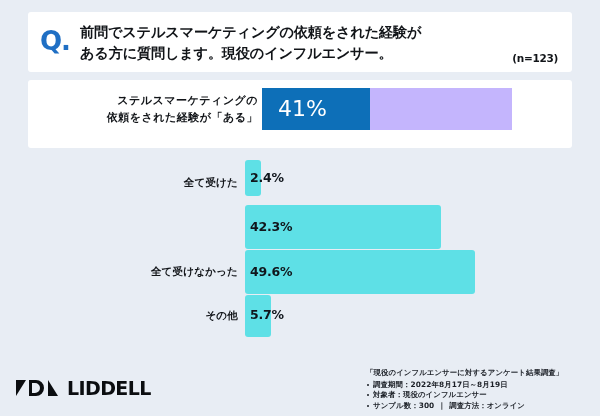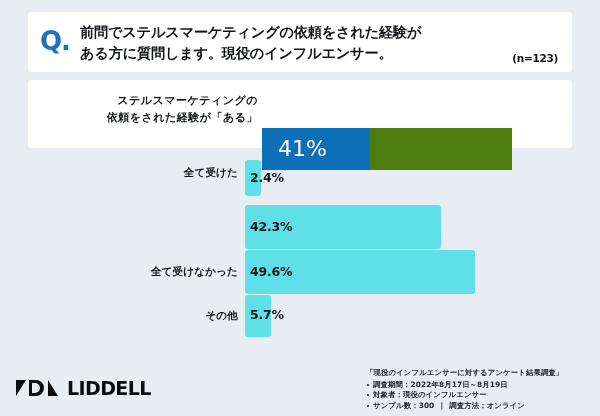--- a/index.html
+++ b/index.html
@@ -115,30 +115,30 @@
       <span class="line">ある方に質問します。現役のインフルエンサー。</span>
     </div>
     <div class="q-n">(n=123)</div>
   </div>
 
   <div class="h-panel">
     <div class="h-label">
       <span>ステルスマーケティングの</span>
       <span>依頼をされた経験が「ある」</span>
     </div>
-    <div class="h-track" style="background: #4d7c0f; margin-top: 40px;">
+    <div class="h-track" style="background: #c4b5fd;">
       <div class="h-fill" style="width: 108px; background: rgb(13, 111, 184);">
         <span class="h-value">41%</span>
       </div>
     </div>
   </div>
 
   <div class="chart" id="chart">
       <div class="row" style="top: 0px; height: 36px;">
-        <div class="row-label" style="top: 6px;">全て受けた</div>
+        <div class="row-label" style="top: 16px;">全て受けた</div>
         <div class="bar" style="width: 16px; height: 36px; background: rgb(94, 224, 230);"></div>
         <div class="bar-value" style="top: 10px;">2.4%</div>
       </div>
       <div class="row" style="top: 45px; height: 44px;">
         <div class="bar" style="width: 196px; height: 44px; background: rgb(94, 224, 230);"></div>
         <div class="bar-value" style="top: 14px;">42.3%</div>
       </div>
       <div class="row" style="top: 90px; height: 44px;">
         <div class="row-label" style="top: 15px;">全て受けなかった</div>
         <div class="bar" style="width: 230px; height: 44px; background: rgb(94, 224, 230);"></div>

